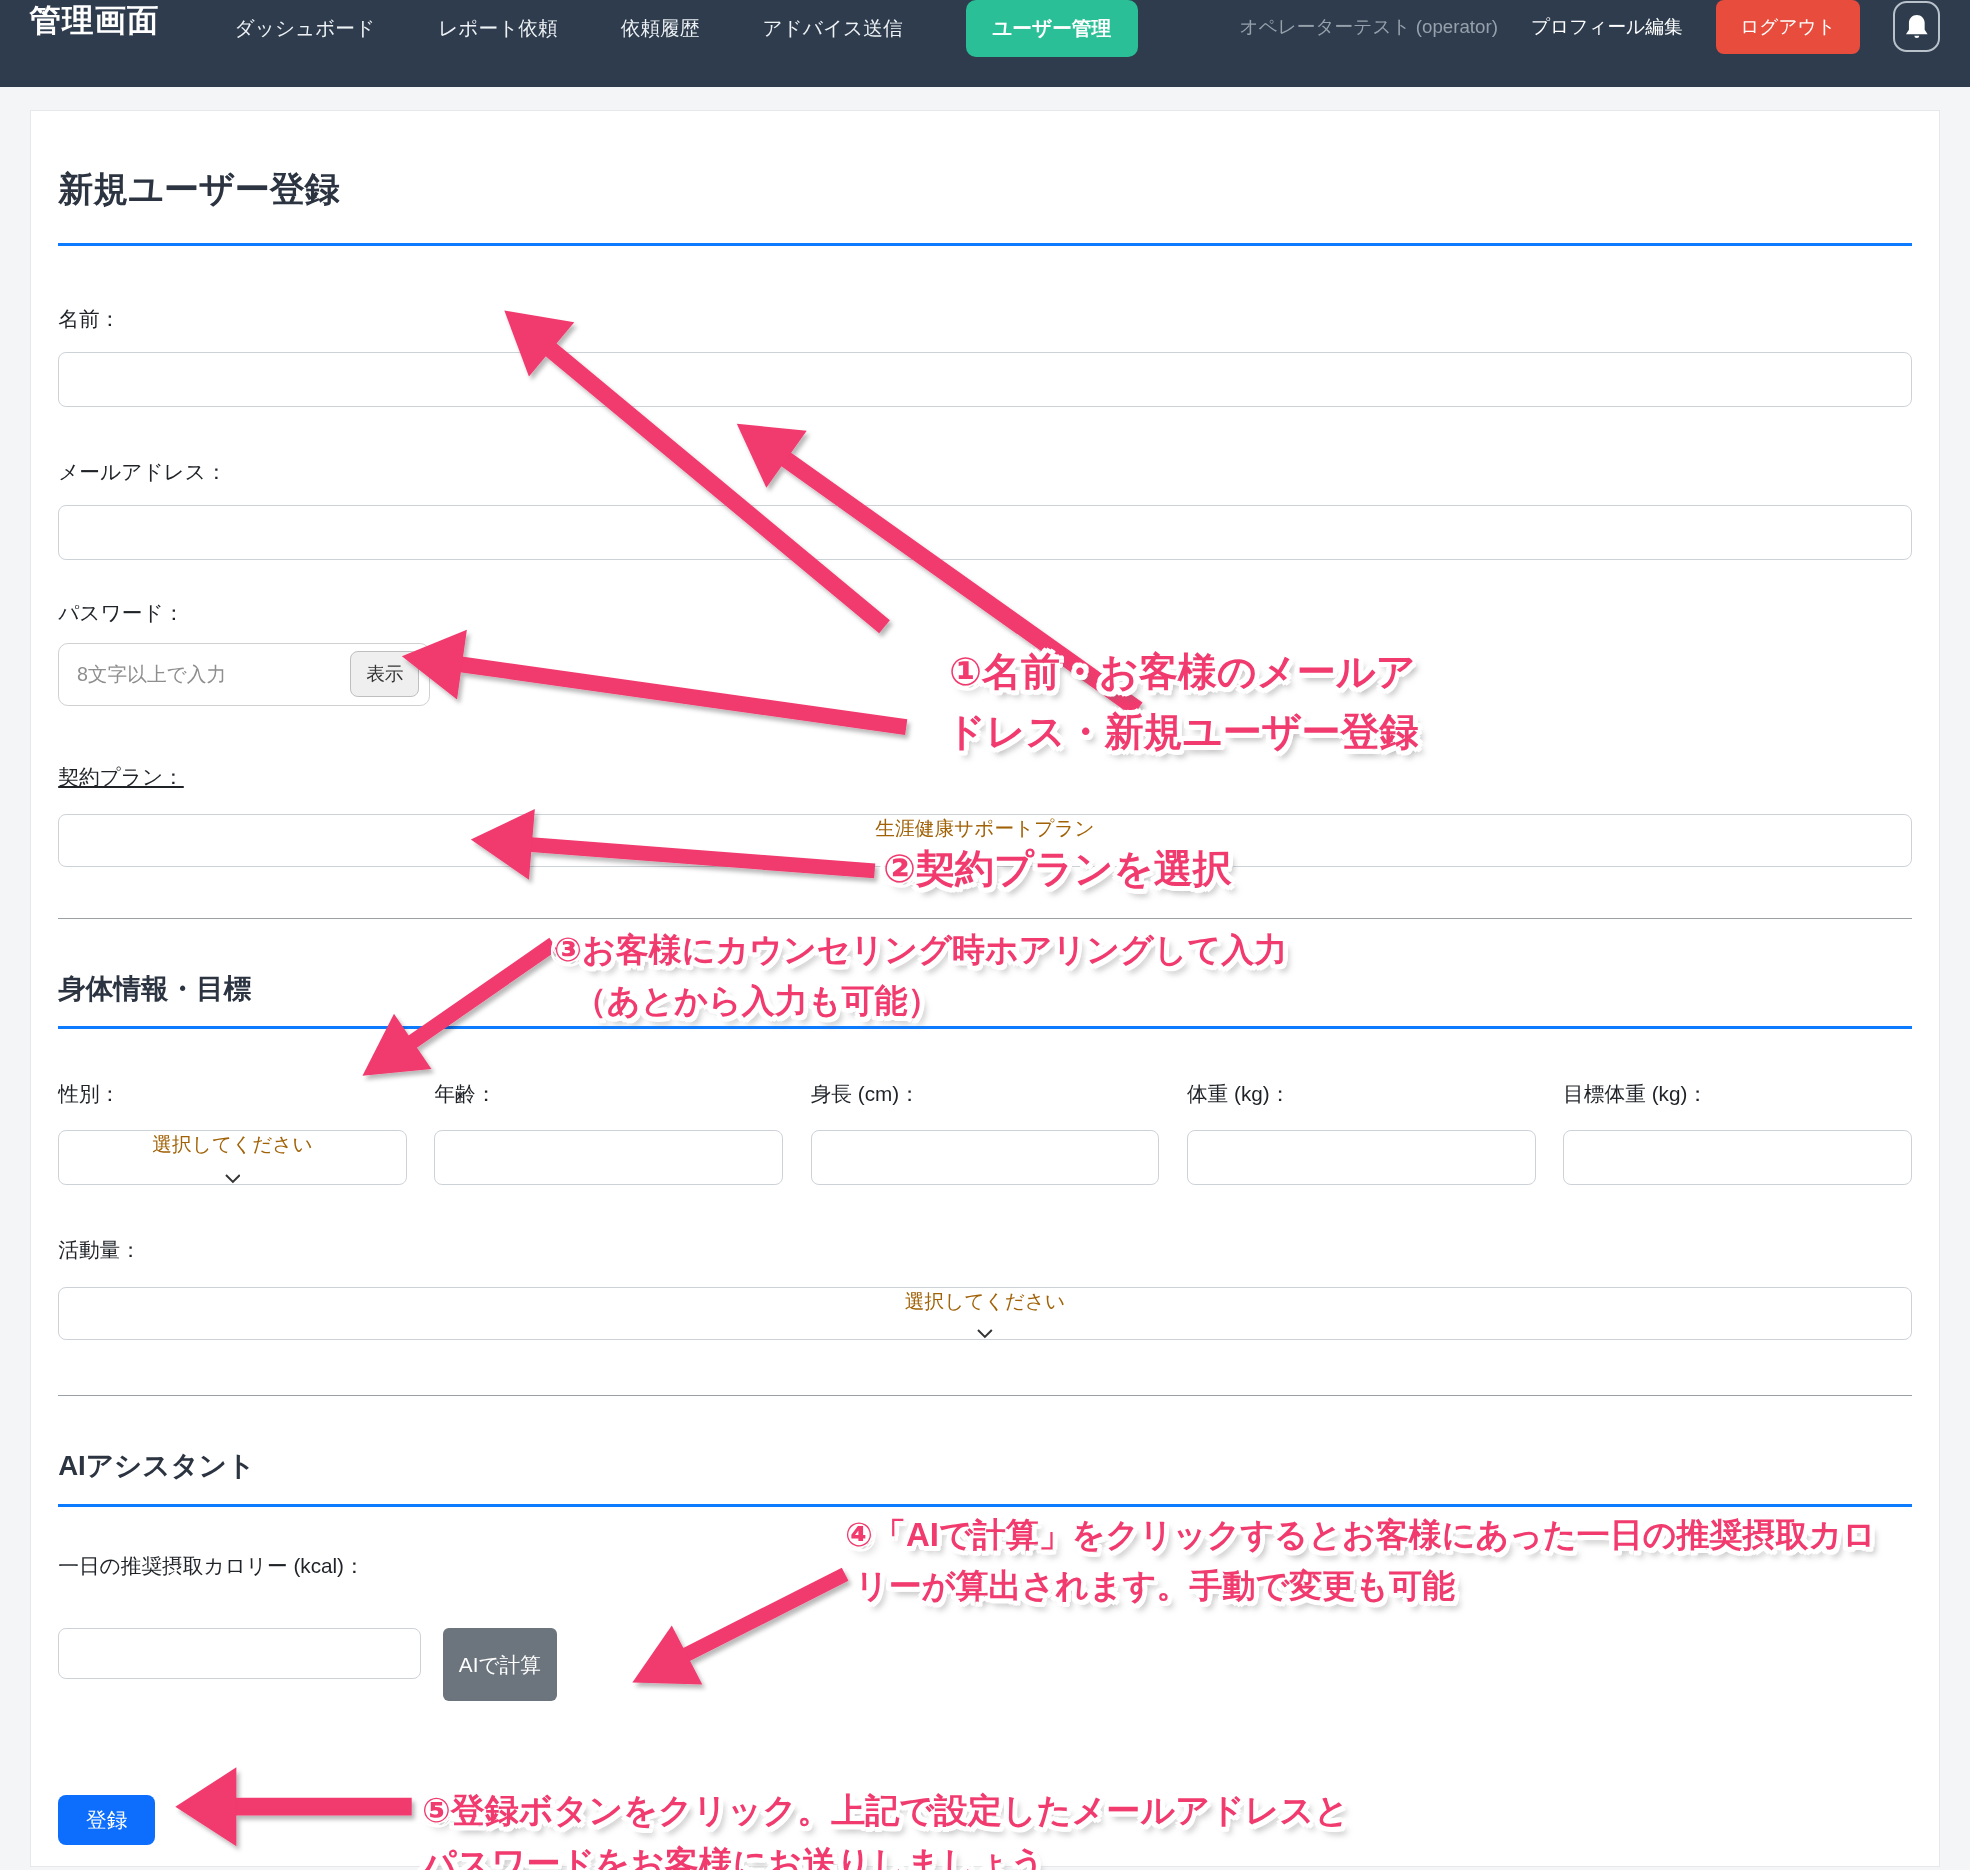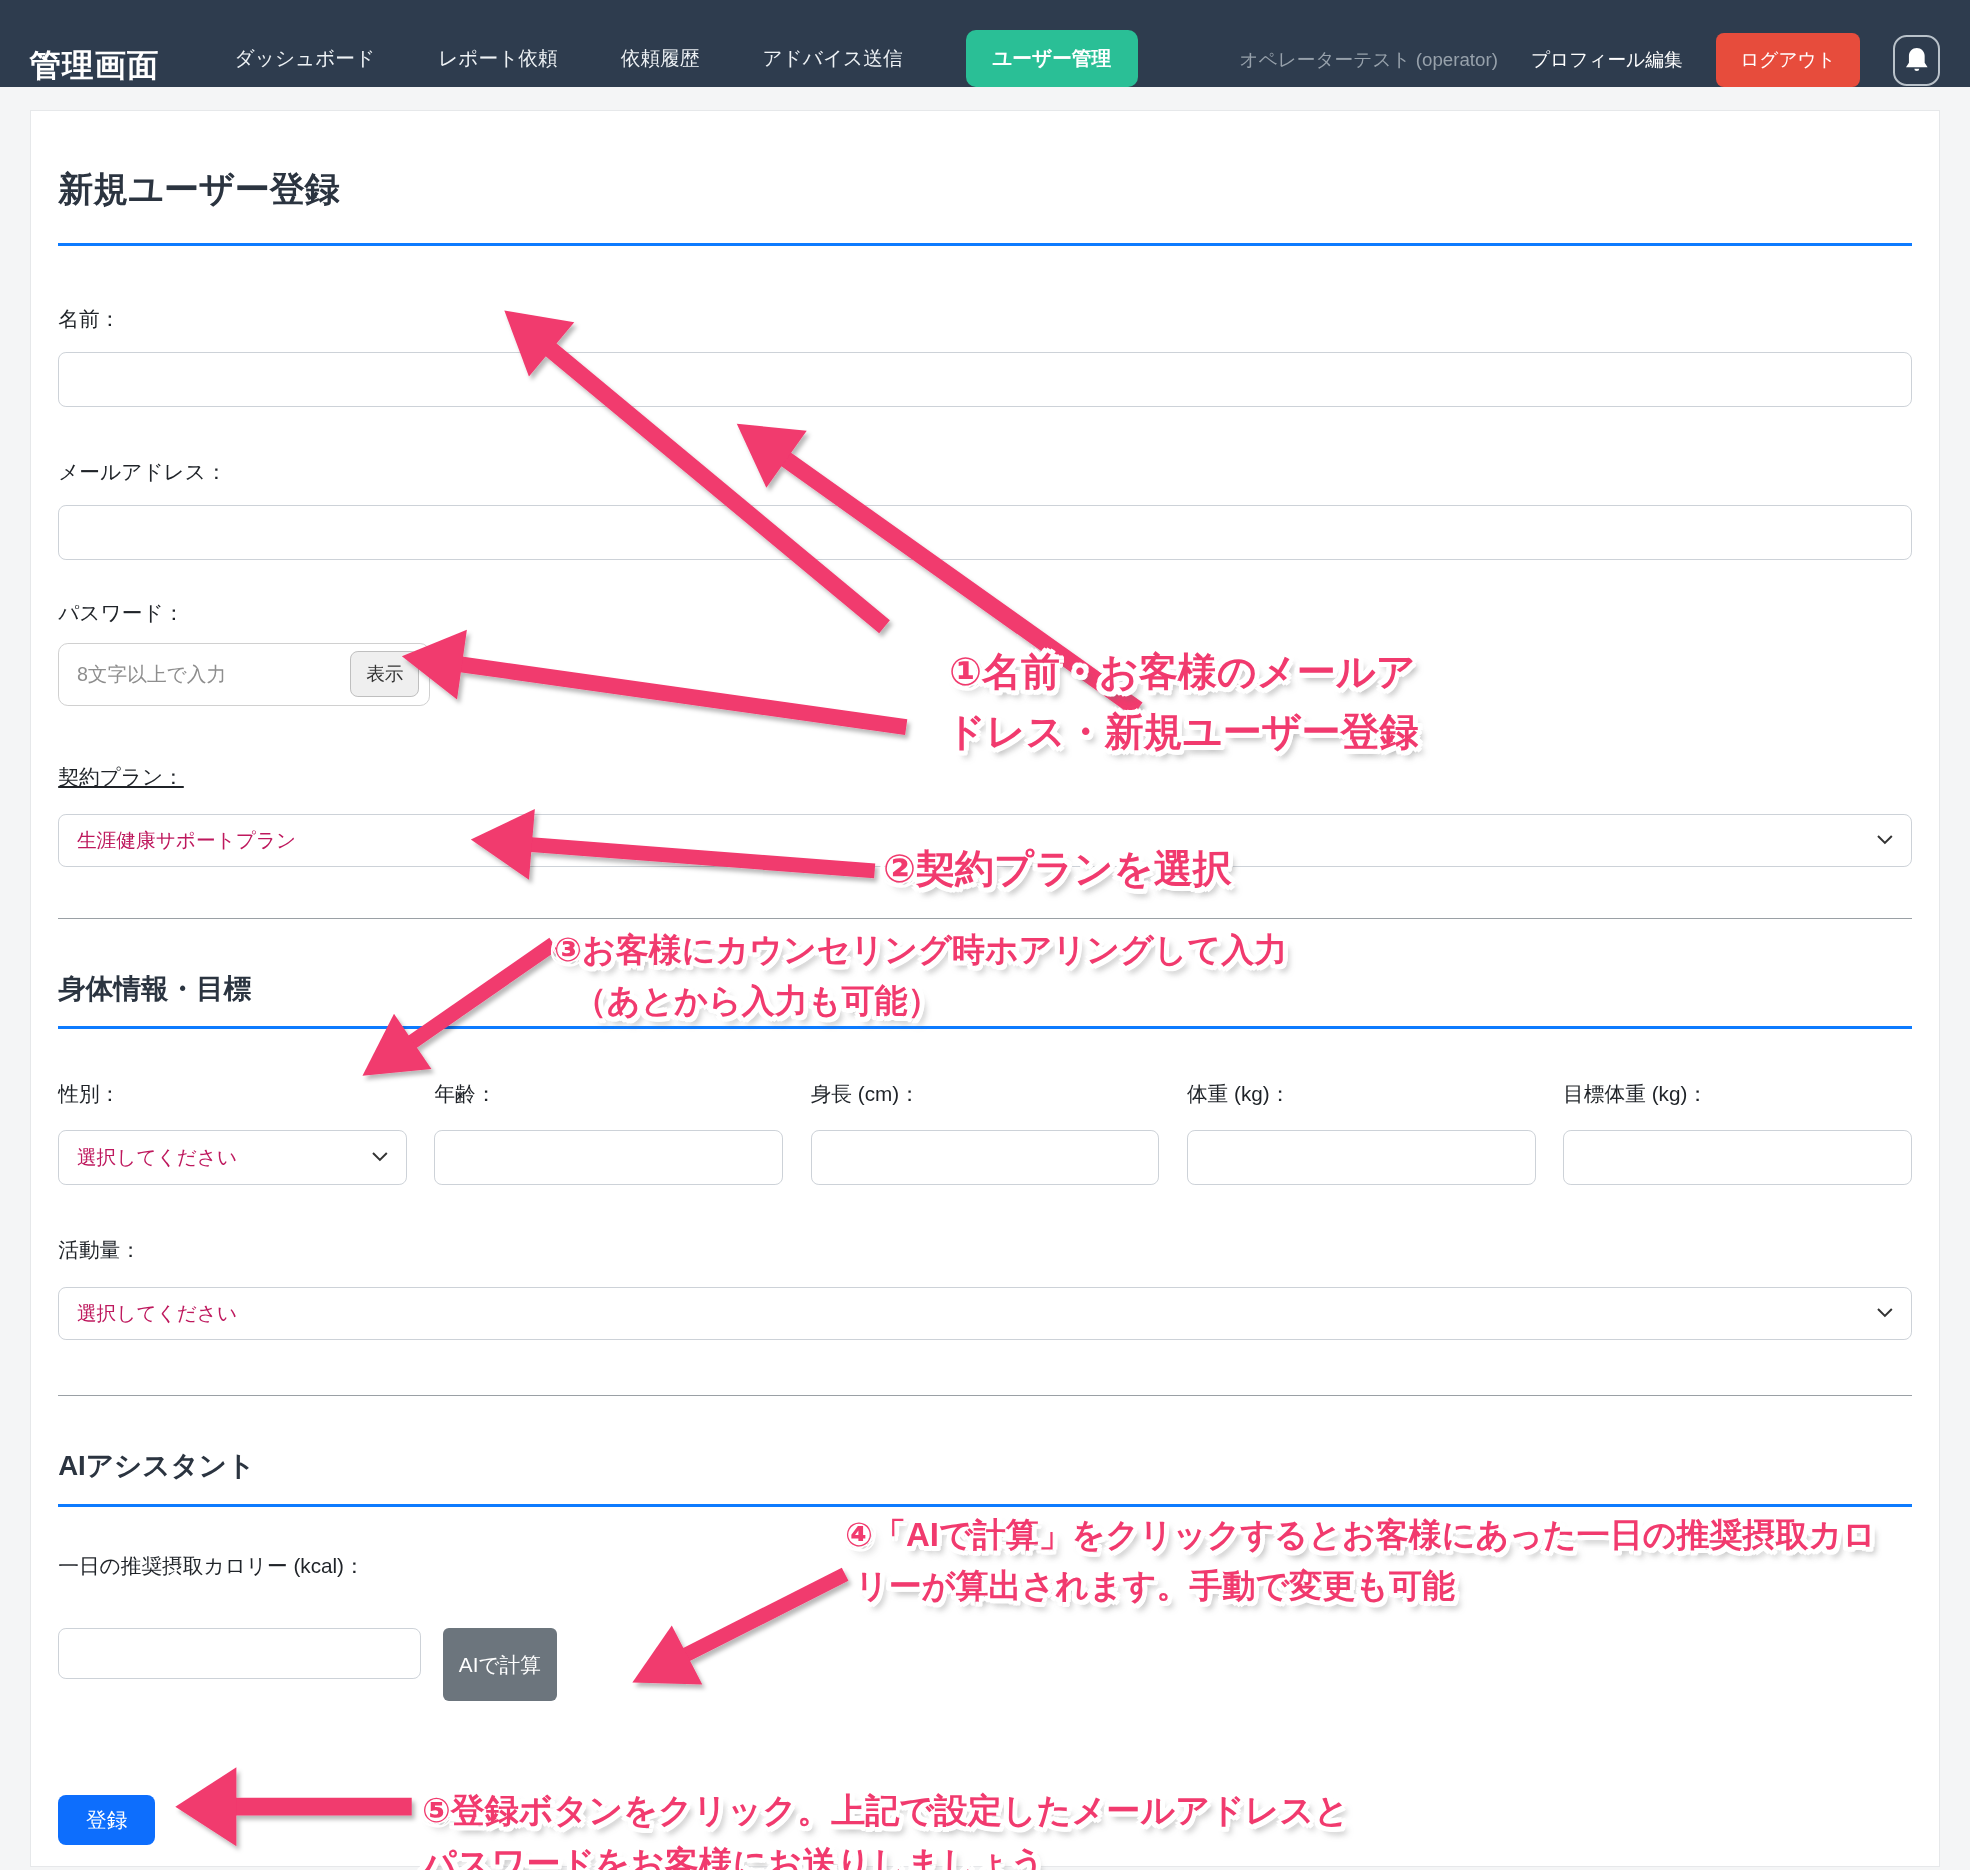--- a/index.html
+++ b/index.html
@@ -8,21 +8,21 @@
     font-family: "Liberation Sans", "DejaVu Sans", sans-serif;
     background: #f4f5f6;
     position: relative;
     overflow: hidden;
     color: #24292e;
   }
 
   
   .nav {
     height: 87px; background: #2e3c4e;
-    display: flex; align-items: flex-end;
+    display: flex; align-items: flex-start;
     padding: 0 29.6px; position: relative; z-index: 10;
   }
   .brand { font-size: 31.5px; font-weight: bold; color: #ffffff; letter-spacing: 1px; }
   .nav-links { display: flex; align-items: center; gap: 63px; margin-left: 75px; }
   .nav-link { color: #eef2f5; font-size: 19.7px; cursor: pointer; white-space: nowrap; }
   .nav-link.active {
     background: #2abf96; color: #ffffff; font-weight: bold;
     padding: 14.8px 26.6px; border-radius: 9.9px;
   }
   .nav-right { margin-left: auto; display: flex; align-items: center; gap: 33px; }
@@ -79,21 +79,21 @@
   .pass-input::placeholder { color: #8e8e8e; }
   .show-btn {
     background: #efefef; border: 1px solid #bfbfbf; border-radius: 7.9px;
     font-size: 18.7px; color: #333; padding: 8.9px 14.8px; cursor: pointer; white-space: nowrap;
     font-family: inherit;
   }
   
   .select {
     margin-top: 23.6px; height: 53px; border: 1px solid #cdd2d8; border-radius: 7.9px;
     background: #fff; display: flex; align-items: center; justify-content: space-between;
-    font-size: 19.7px; color: #be185d; padding: 0 17.7px; cursor: pointer;
+    font-size: 19.7px; color: #a16207; padding: 0 17.7px; cursor: pointer; flex-direction: column;
   }
   .chevron { width: 15.8px; height: 9.9px; flex: 0 0 auto; }
 
   .divider { border: none; border-top: 1px solid #9aa0a5; margin-top: 51px; }
   .sec-body .divider2 { margin-top: 55px; }
 
   
   .grid5 {
     margin-top: 51px;
     display: grid; grid-template-columns: repeat(5, 1fr); column-gap: 27.6px;

